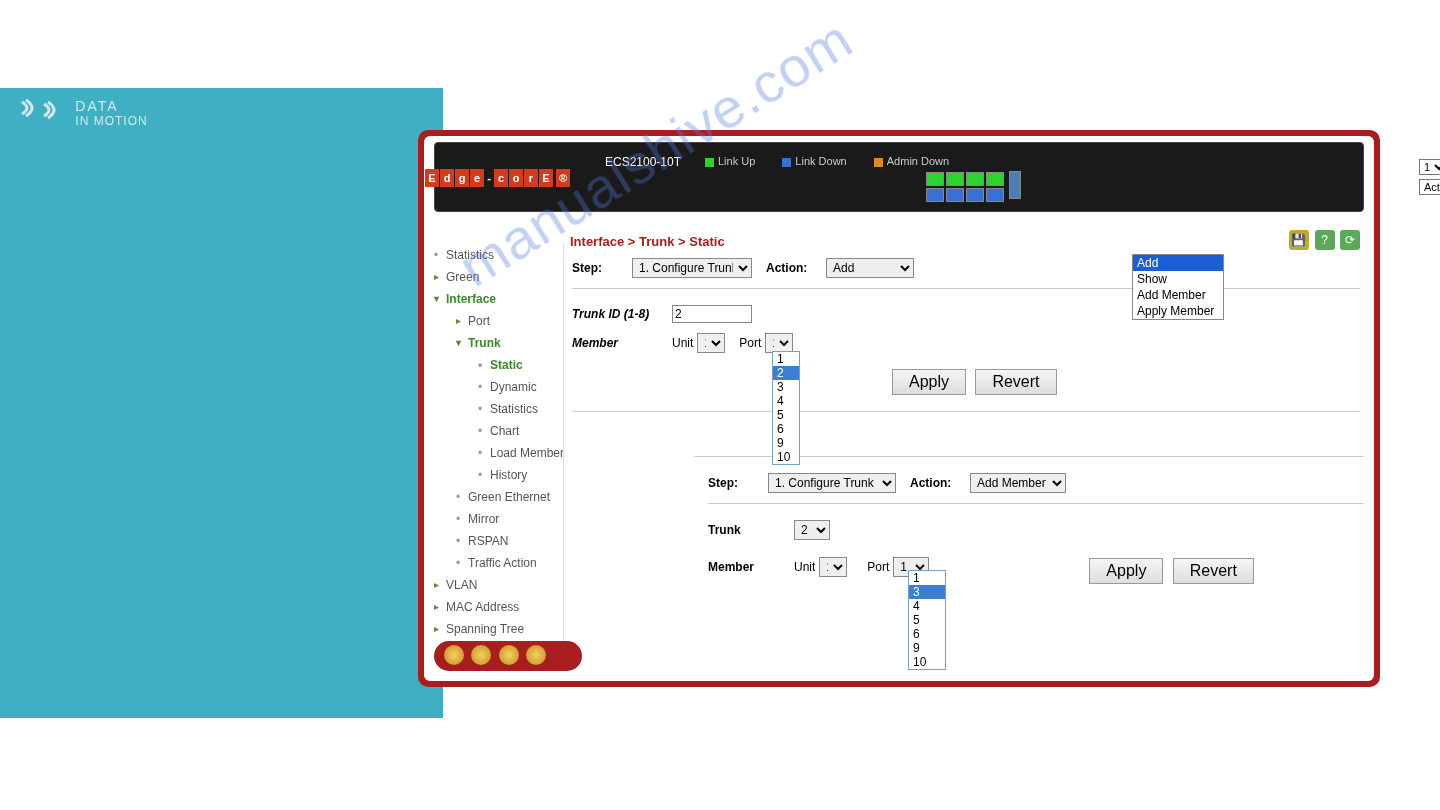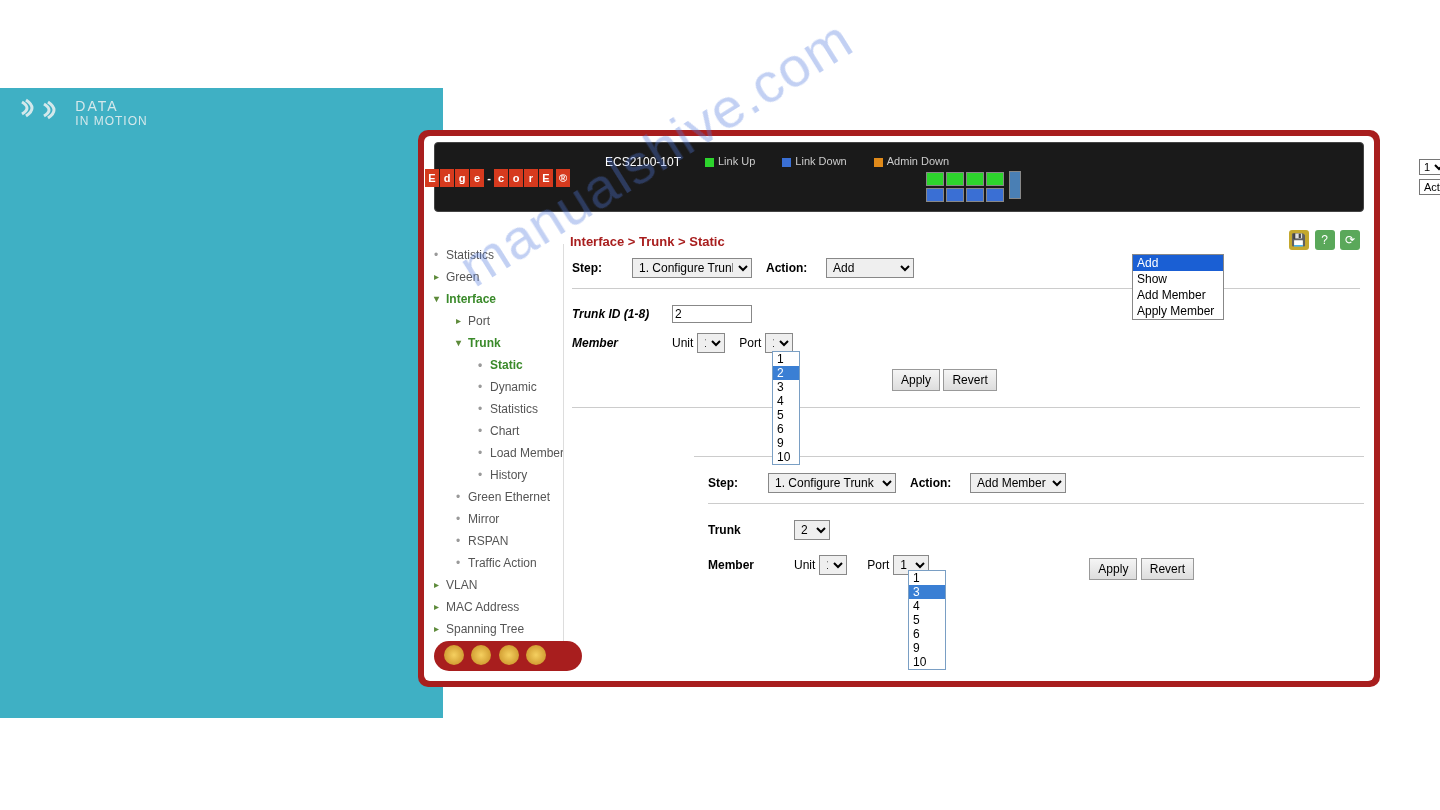--- a/index.html
+++ b/index.html
@@ -80,21 +80,21 @@
 .action-sel { width: 88px; }
 
 .action-dd { position: absolute; left: 560px; top: -4px; width: 92px; background: #fff; border: 1px solid #888; z-index: 10; }
 .action-dd .opt { padding: 1px 4px; cursor: pointer; font-size: 12px; }
 .action-dd .opt.sel { background: #1a5fd4; color: #fff; }
 
 .port-dd { position: absolute; border: 1px solid #7a9fc4; background: #fff; width: 28px; z-index: 5; }
 .port-dd .opt { padding: 0px 4px; font-size: 12px; cursor: pointer; }
 .port-dd .opt.sel { background: #3a7fd4; color: #fff; }
 
-.btn { background: linear-gradient(#f5f5f5, #ddd); border: 1px solid #999; padding: 3px 8px; font-size: 12px; cursor: pointer; }
+.btn { background: linear-gradient(#f5f5f5, #ddd); border: 1px solid #999; padding: 3px 16px; font-size: 16px; cursor: pointer; margin-right: 6px; }
 .btn-row { margin: 16px 0 16px 320px; }
 
 .divider { border-top: 1px solid #ccc; margin: 6px 0 16px 0; }
 
 
 .panel2 { position: absolute; left: 694px; top: 450px; width: 670px; background: #fff; }
 .panel2 .form-row { margin-left: 14px; }
 .panel2 .divider { margin-left: 0; }
 .panel2 .btn-row2 { margin-left: 372px; margin-top: 8px; }
 

